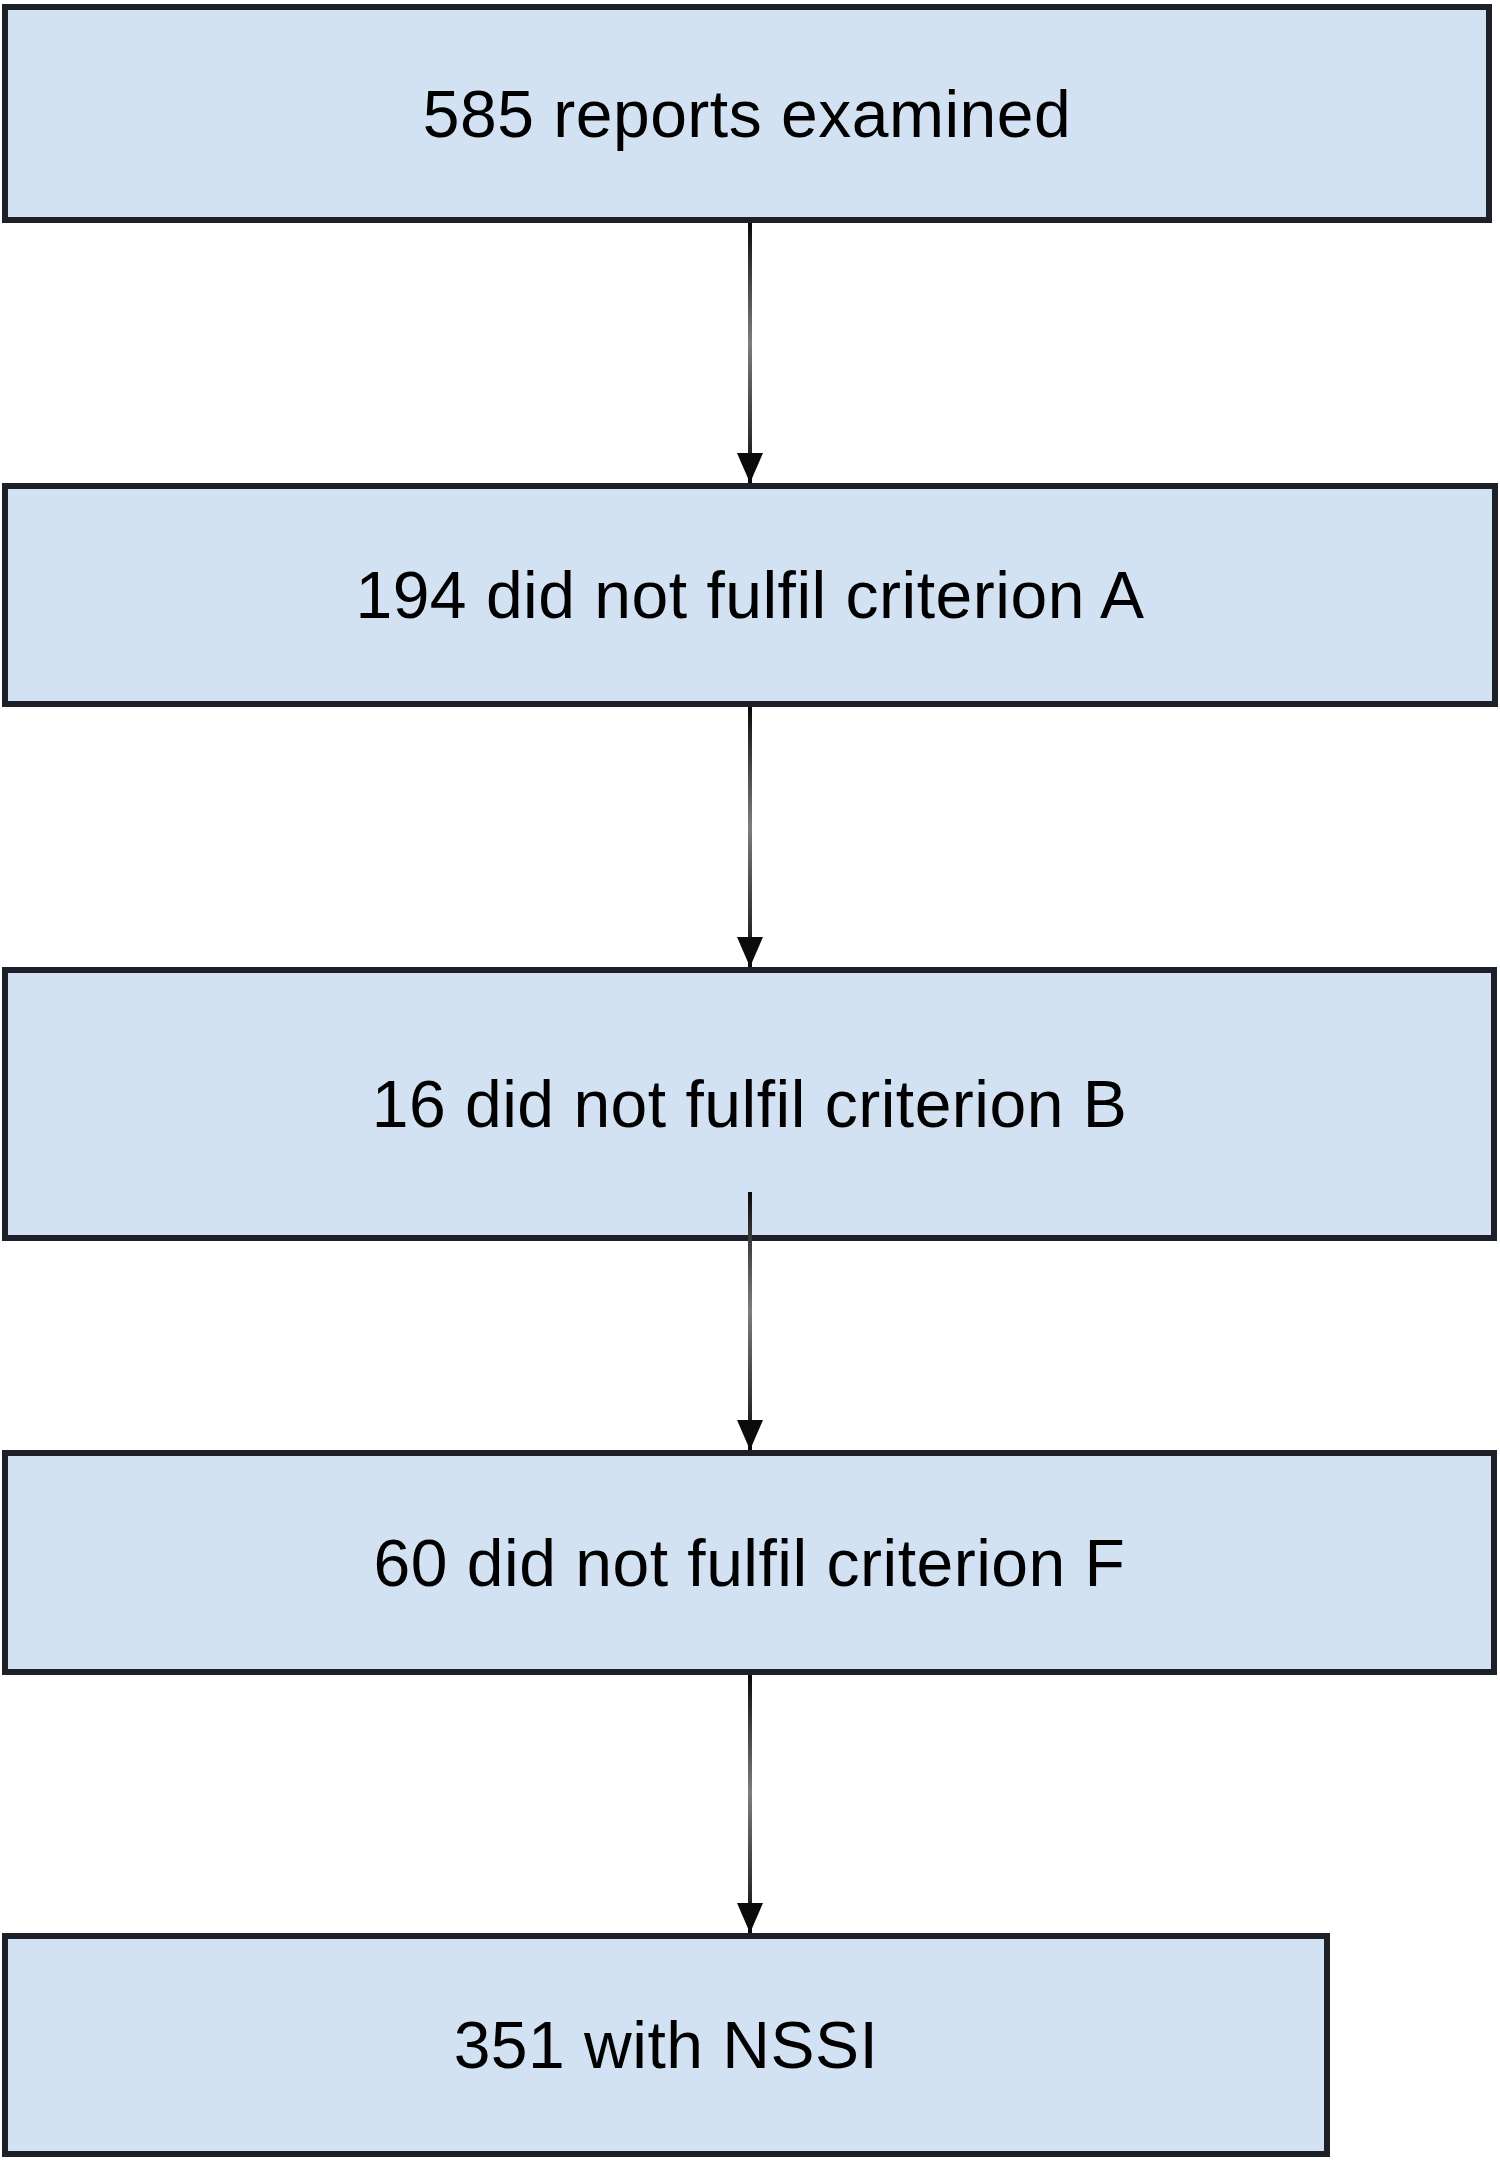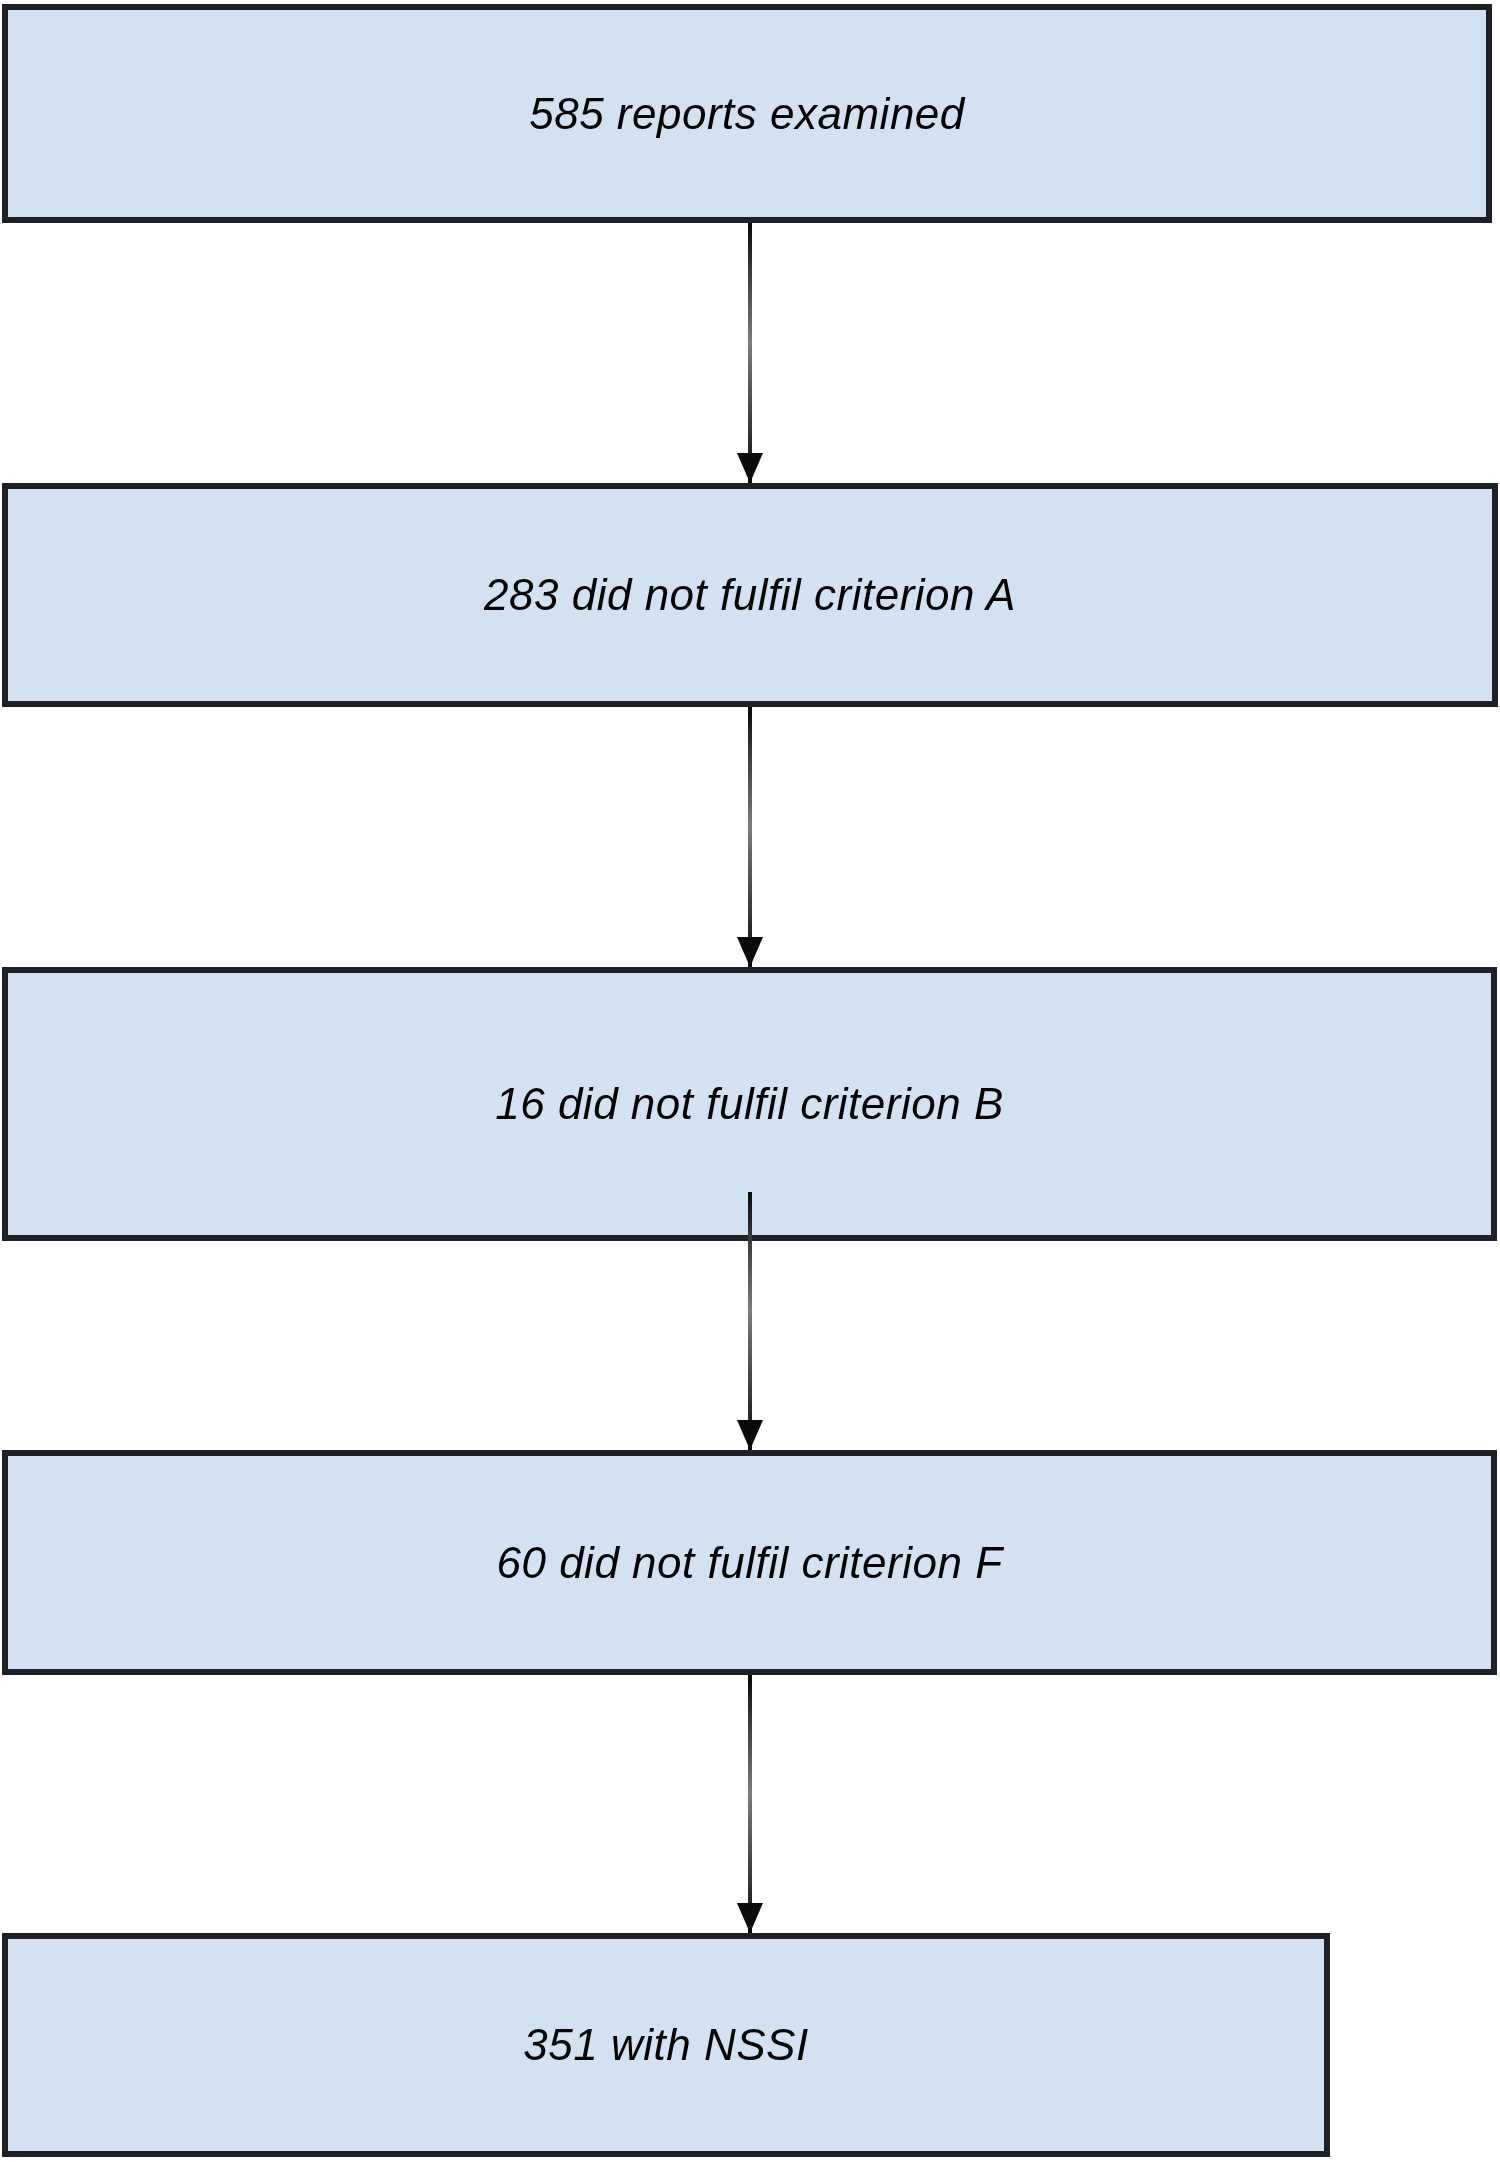--- a/index.html
+++ b/index.html
@@ -26,26 +26,25 @@
   .node {
     position: absolute;
     left: 2px;
     background: var(--node-fill);
     border: 6px solid var(--node-border);
     display: flex;
     align-items: center;
     justify-content: center;
   }
   .node-label {
-    font-size: 44px;
+    font-size: 66px;
     line-height: 1;
     color: var(--text-color);
     letter-spacing: 0.5px;
     white-space: nowrap;
-    font-style: italic;
   }
   .node-0 { top: 4px;    height: 219px; width: 1490px; }
   .node-1 { top: 483px;  height: 224px; width: 1496px; }
   .node-2 { top: 967px;  height: 274px; width: 1495px; }
   .node-3 { top: 1450px; height: 225px; width: 1495px; }
   .node-4 { top: 1933px; height: 224px; width: 1328px; }
 
   .connector {
     position: absolute;
     left: 736px;
@@ -83,21 +82,21 @@
   <div class="node node-0">
     <span class="node-label">585 reports examined</span>
   </div>
 
   <div class="connector connector-0">
     <div class="connector-line"></div>
     <div class="connector-head"></div>
   </div>
 
   <div class="node node-1">
-    <span class="node-label">283 did not fulfil criterion A</span>
+    <span class="node-label">194 did not fulfil criterion A</span>
   </div>
 
   <div class="connector connector-1">
     <div class="connector-line"></div>
     <div class="connector-head"></div>
   </div>
 
   <div class="node node-2">
     <span class="node-label">16 did not fulfil criterion B</span>
   </div>

